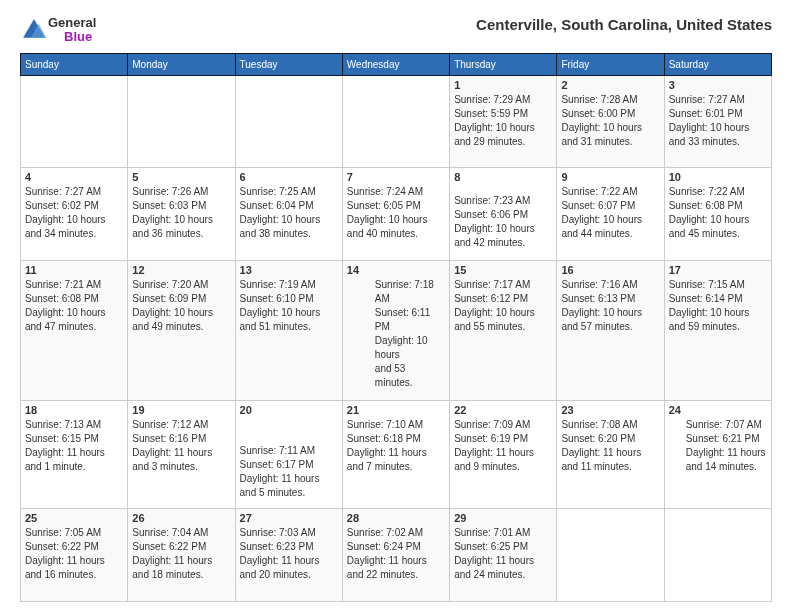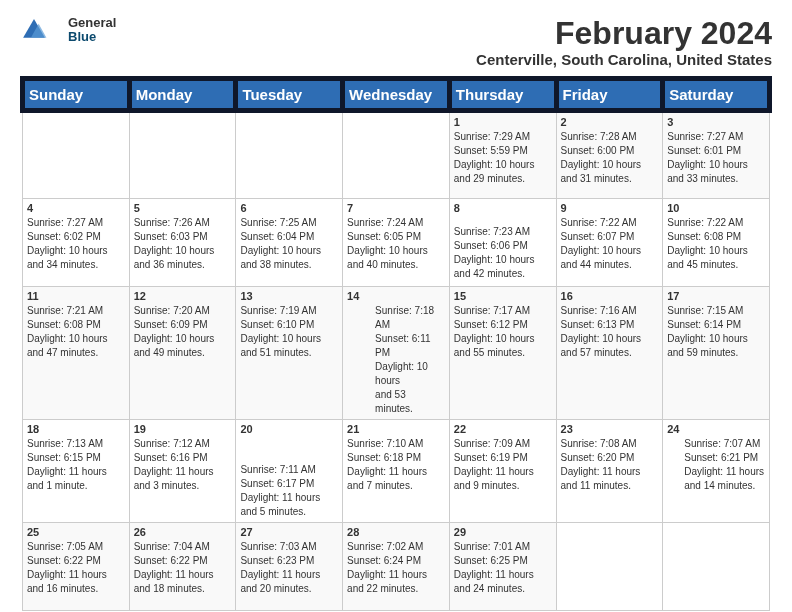--- a/index.html
+++ b/index.html
@@ -19,31 +19,31 @@
     }
     .header {
       display: flex;
       justify-content: space-between;
       align-items: flex-start;
       margin-bottom: 8px;
     }
     .logo {
       display: flex;
       align-items: center;
-      gap: 20px;
+      gap: 0;
     }
     .logo-text {
       display: flex;
       flex-direction: column;
       font-size: 13px;
       font-weight: bold;
       line-height: 1.1;
     }
     .logo-general { color: #333; }
-    .logo-blue { color: #0c4a6e; }
+    .logo-blue { color: #a21caf; margin-left: 16px; }
     .logo-icon {
       width: 28px;
       height: 28px;
     }
     .title-section {
       text-align: right;
     }
     .title-section h1 {
       font-size: 32px;
       font-weight: bold;
@@ -58,25 +58,25 @@
     .calendar {
       flex: 1;
       border: 1px solid #ccc;
       border-collapse: collapse;
       width: 100%;
       table-layout: fixed;
     }
     .calendar thead tr th {
       background: #2e6db4;
       color: #fff;
-      font-size: 15px;
-      font-weight: bold;
+      font-size: 10px;
+      font-weight: normal;
       padding: 5px 4px;
       text-align: left;
-      border: 5px solid #0f172a;
+      border: 1px solid #0f172a;
     }
     .calendar tbody tr td {
       border: 1px solid #ccc;
       vertical-align: top;
       padding: 3px 4px;
       font-size: 9.5px;
       color: #333;
       background: #fff;
       height: 88px;
     }
@@ -108,21 +108,20 @@
       <svg class="logo-icon" viewBox="0 0 36 36">
         <polygon points="18,4 32,28 4,28" fill="#2e6db4"></polygon>
         <polygon points="24,10 34,28 14,28" fill="#5b9bd5" opacity="0.7"></polygon>
       </svg>
       <div class="logo-text">
         <span class="logo-general">General</span>
         <span class="logo-blue">Blue</span>
       </div>
     </div>
     <div class="title-section">
-      <h1>February 2024</h1>
       <h2>Centerville, South Carolina, United States</h2>
     </div>
   </div>
 
   <table class="calendar">
     <thead>
       <tr>
       <th>Sunday</th>
           <th>Monday</th>
           <th>Tuesday</th>

